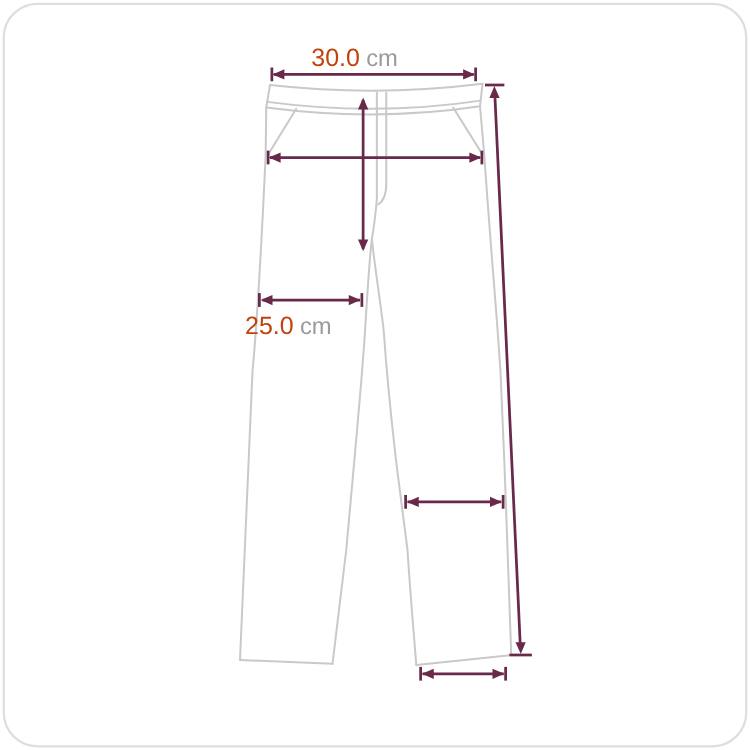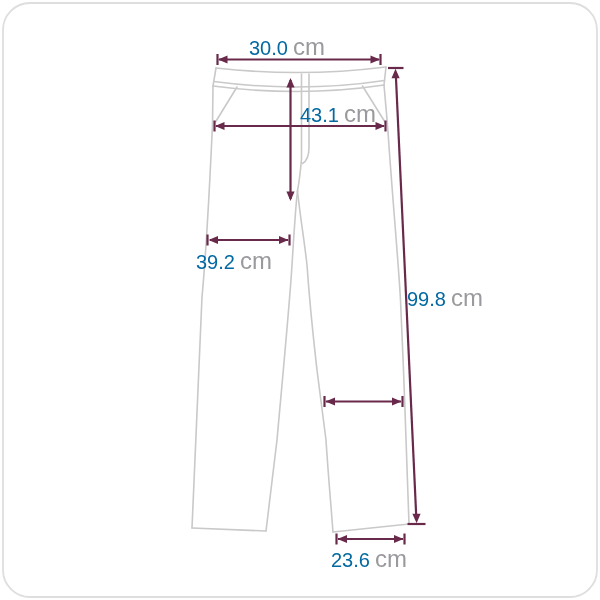--- a/index.html
+++ b/index.html
@@ -11,22 +11,22 @@
     font-family:"Liberation Sans","DejaVu Sans",sans-serif;
   }
   .stage svg{position:absolute;left:0;top:0;}
   .dim-label{
     position:absolute;
     font-size:20px;
     line-height:20px;
     white-space:nowrap;
     color:#772b52;
   }
-  .dim-label .val{color:#0369a1;}
-  .dim-label .unit{color:#9a9a9e;margin-left:5px;font-size:24px;}
+  .dim-label .val{color:#c2410c;}
+  .dim-label .unit{color:#9a9a9e;margin-left:5px;font-size:19px;}
 </style>
 </head>
 <body>
 
 <div class="stage">
 
   <svg width="600" height="600" viewBox="0 0 600 600">
 
     <rect x="3" y="3" width="594" height="594" rx="27" ry="27" fill="none" stroke-width="1.8" stroke="#dedede"></rect>
 
@@ -92,31 +92,22 @@
       <polygon points="401.5,401.5 392,397.4 392,405.6"></polygon>
       <polygon points="337.5,539 347,534.9 347,543.1"></polygon>
       <polygon points="403.5,539 394,534.9 394,543.1"></polygon>
     </g>
   </svg>
 
   <div class="dim-label" style="left:249px;top:37px;">
     <span class="val">30.0</span><span class="unit">cm</span>
   </div>
 
-  <div class="dim-label" style="left:300px;top:104px;">
-    <span class="val">43.1</span><span class="unit">cm</span>
+
+
+  <div class="dim-label" style="left:196px;top:251px;">
+    <span class="val">25.0</span><span class="unit">cm</span>
   </div>
 
 
-  <div class="dim-label" style="left:196px;top:251px;">
-    <span class="val">39.2</span><span class="unit">cm</span>
-  </div>
 
-  <div class="dim-label" style="left:407px;top:288px;">
-    <span class="val">99.8</span><span class="unit">cm</span>
-  </div>
-
-
-  <div class="dim-label" style="left:331px;top:549px;">
-    <span class="val">23.6</span><span class="unit">cm</span>
-  </div>
 
 </div>
 
 </body></html>

